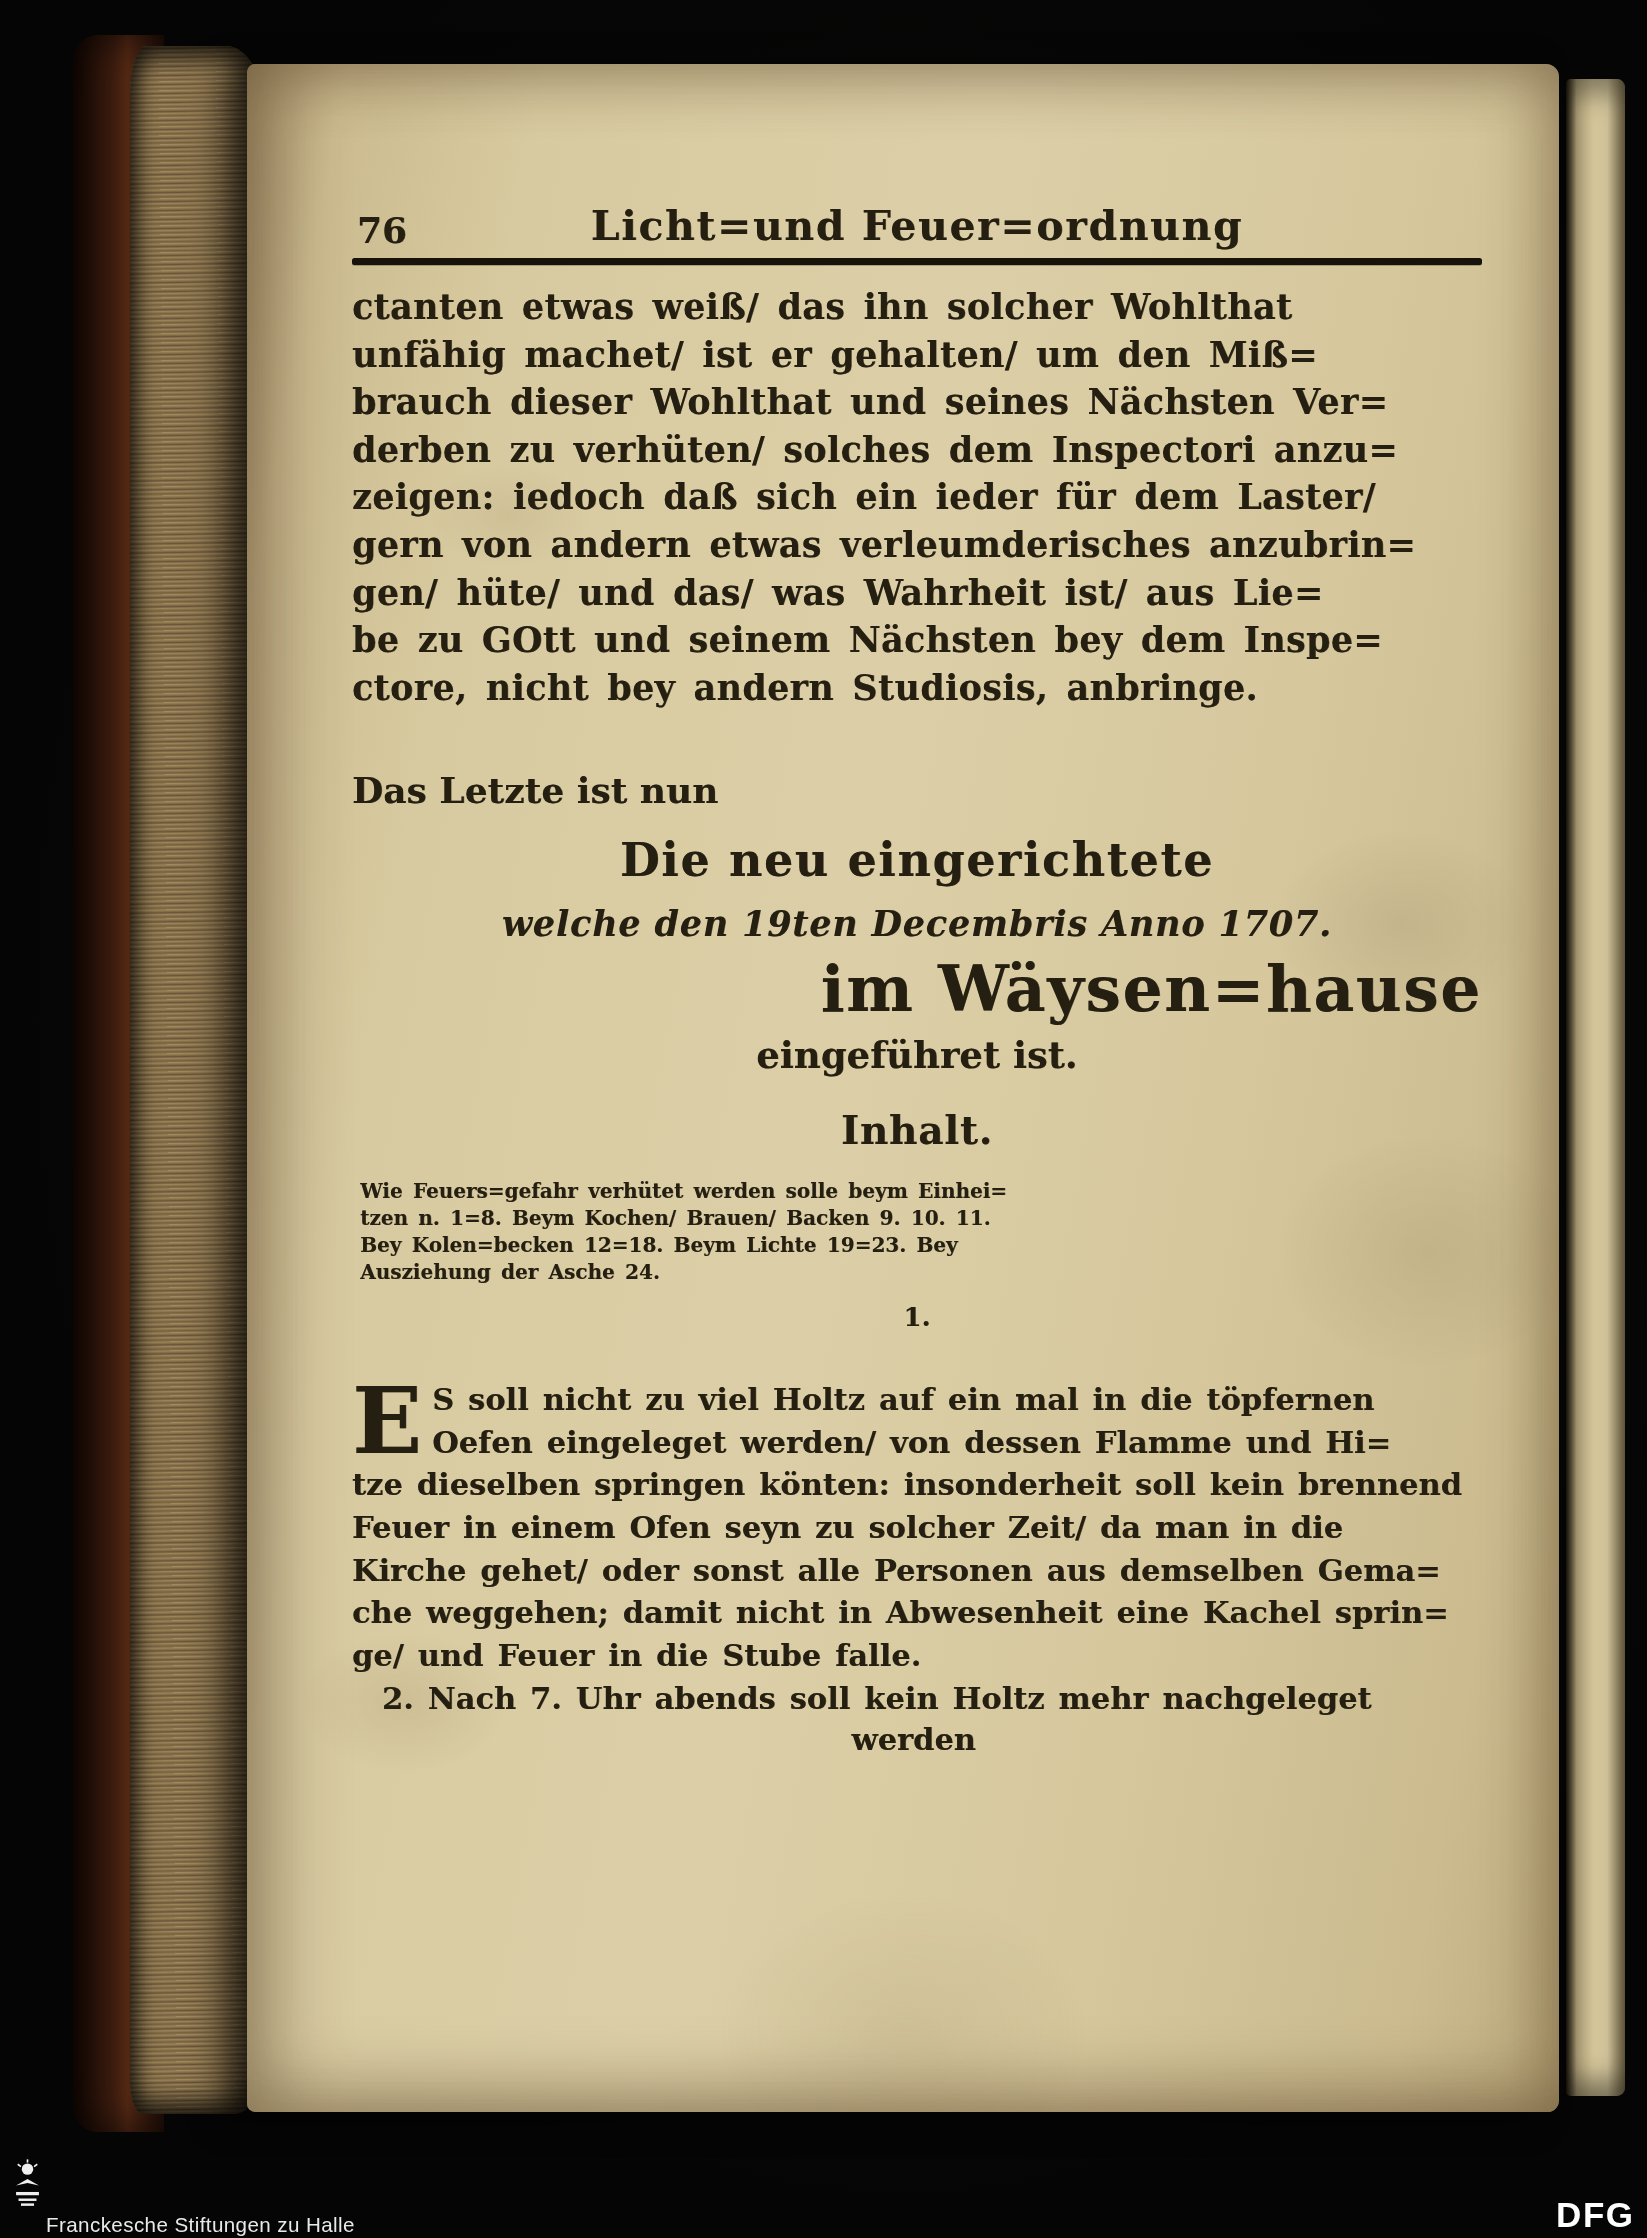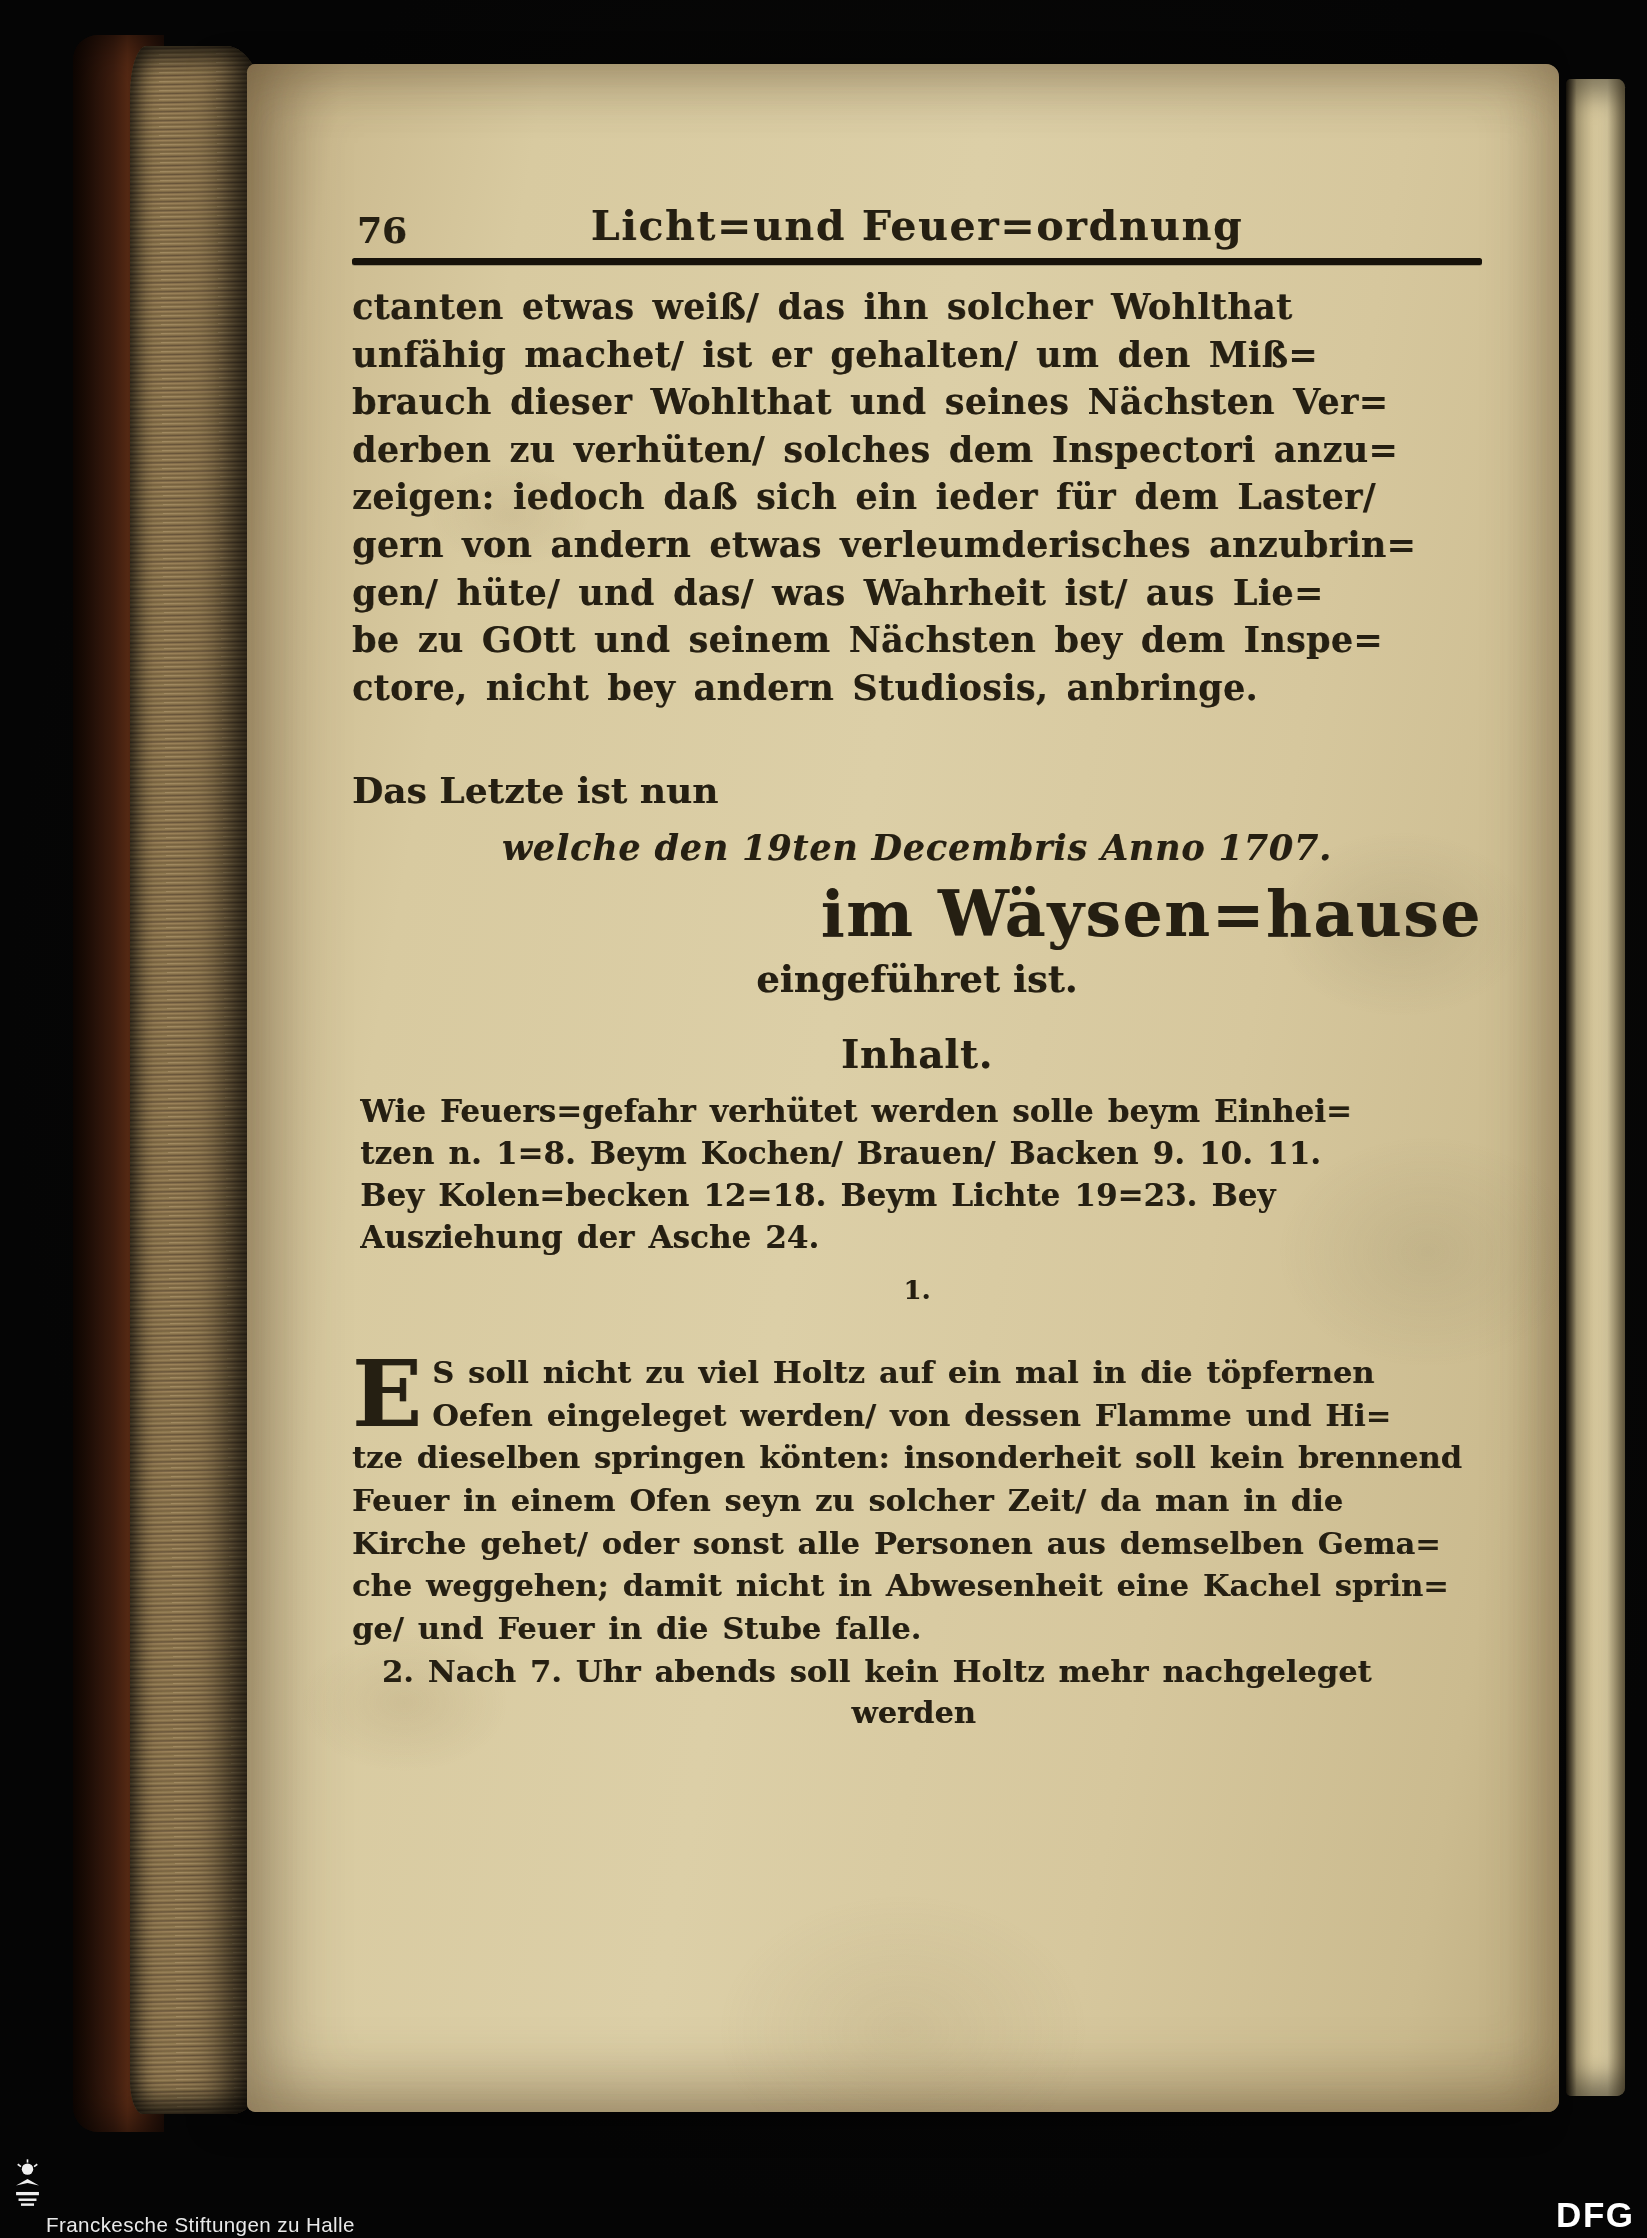--- a/index.html
+++ b/index.html
@@ -44,21 +44,21 @@
     box-shadow:0 0.8px 0 rgba(0,0,0,.3);}
   .para1{margin-top:18px;font-size:35px;line-height:1.36;white-space:pre-line;
     word-spacing:5.8px;letter-spacing:0.3px;}
   .intro{margin-top:58px;font-size:36px;}
   .h-small{margin-top:21.4px;text-align:center;font-size:46px;letter-spacing:1.6px;}
   .h-main{margin-top:10px;text-align:center;font-size:61px;letter-spacing:1.6px;}
   .sub-date{margin-top:16px;text-align:center;font-size:35px;letter-spacing:0.8px;font-style:italic;}
   .sub-place{margin-top:8.2px;text-align:right;font-size:63px;letter-spacing:1.6px;}
   .sub-tail{margin-top:6.6px;text-align:center;font-size:37px;}
   .inhalt-h{margin-top:30px;text-align:center;font-size:39px;letter-spacing:0.8px;}
-  .inhalt{margin-top:14px;font-size:31px;line-height:1.35;white-space:pre-line;
+  .inhalt{margin-top:25px;font-size:20px;line-height:1.35;white-space:pre-line;
     padding:0 8.2px;word-spacing:3.3px;}
   .num1{margin-top:16.5px;text-align:center;font-size:26px;font-weight:700;}
   .sec1{margin-top:3.3px;font-size:30.5px;line-height:1.40;white-space:pre-line;word-spacing:3.3px;}
   .dropcap{float:left;font-size:92px;line-height:.80;padding:6.6px 10px 0 0;font-weight:700;}
   .sec2{font-size:30.5px;line-height:1.40;white-space:pre-line;text-indent:30px;word-spacing:3.3px;}
   .catch{text-align:center;font-size:30.5px;margin-top:1.6px;padding-right:6.6px;}
   
   .inst-logo{position:absolute;left:11.5px;top:2159px;width:31px;height:48px;}
   .inst-label{position:absolute;left:46px;top:2213px;color:#e9e9e9;
     font-family:"Liberation Sans", sans-serif;font-size:20.6px;letter-spacing:0.4px;}
@@ -87,20 +87,21 @@
 brauch dieser Wohlthat und seines Nächsten Ver=
 derben zu verhüten/ solches dem Inspectori anzu=
 zeigen: iedoch daß sich ein ieder für dem Laster/
 gern von andern etwas verleumderisches anzubrin=
 gen/ hüte/ und das/ was Wahrheit ist/ aus Lie=
 be zu GOtt und seinem Nächsten bey dem Inspe=
 ctore, nicht bey andern Studiosis, anbringe.</div>
 
       <div class="intro">Das Letzte ist nun</div>
 
+      <div class="h-small">Die neu eingerichtete</div>
 
 
       <div class="sub-date">welche den 19ten Decembris Anno 1707.</div>
 
       <div class="sub-place">im Wäysen=hause</div>
 
       <div class="sub-tail">eingeführet ist.</div>
 
       <div class="inhalt-h">Inhalt.</div>
 

